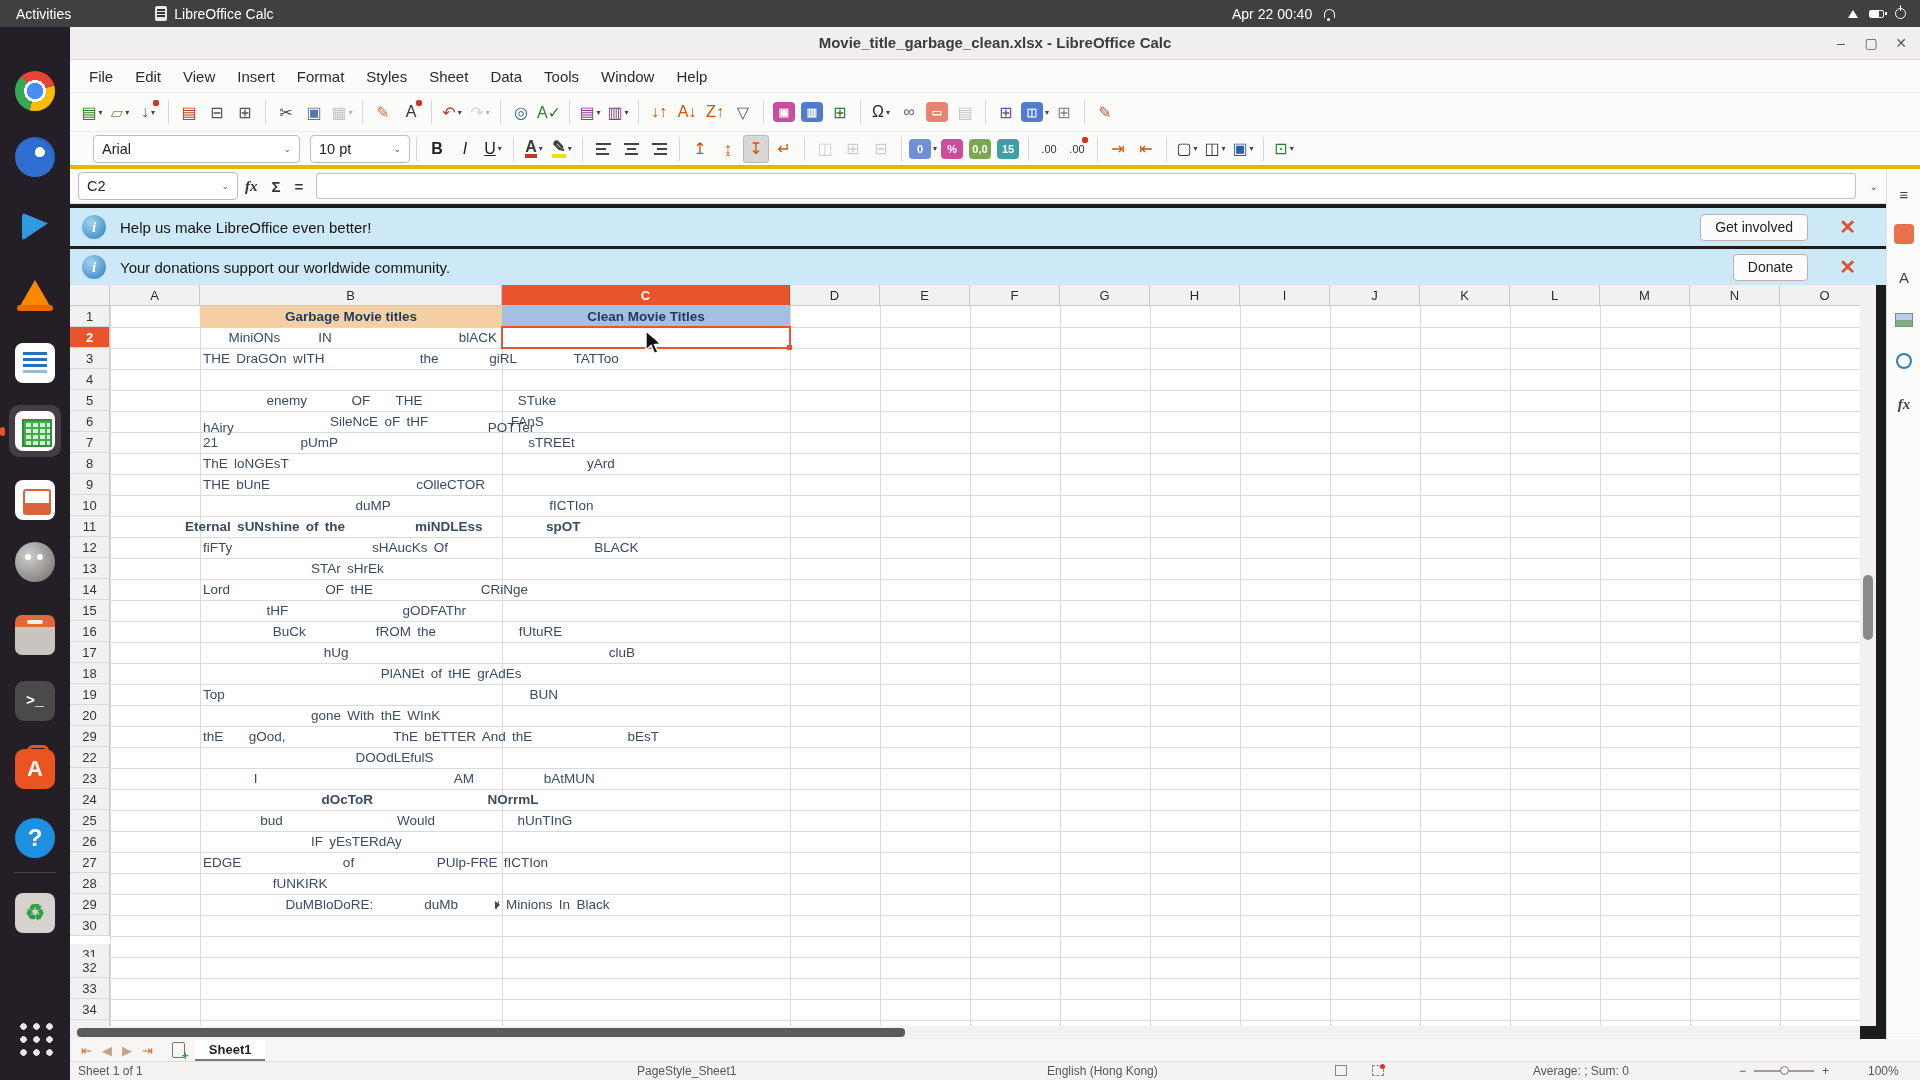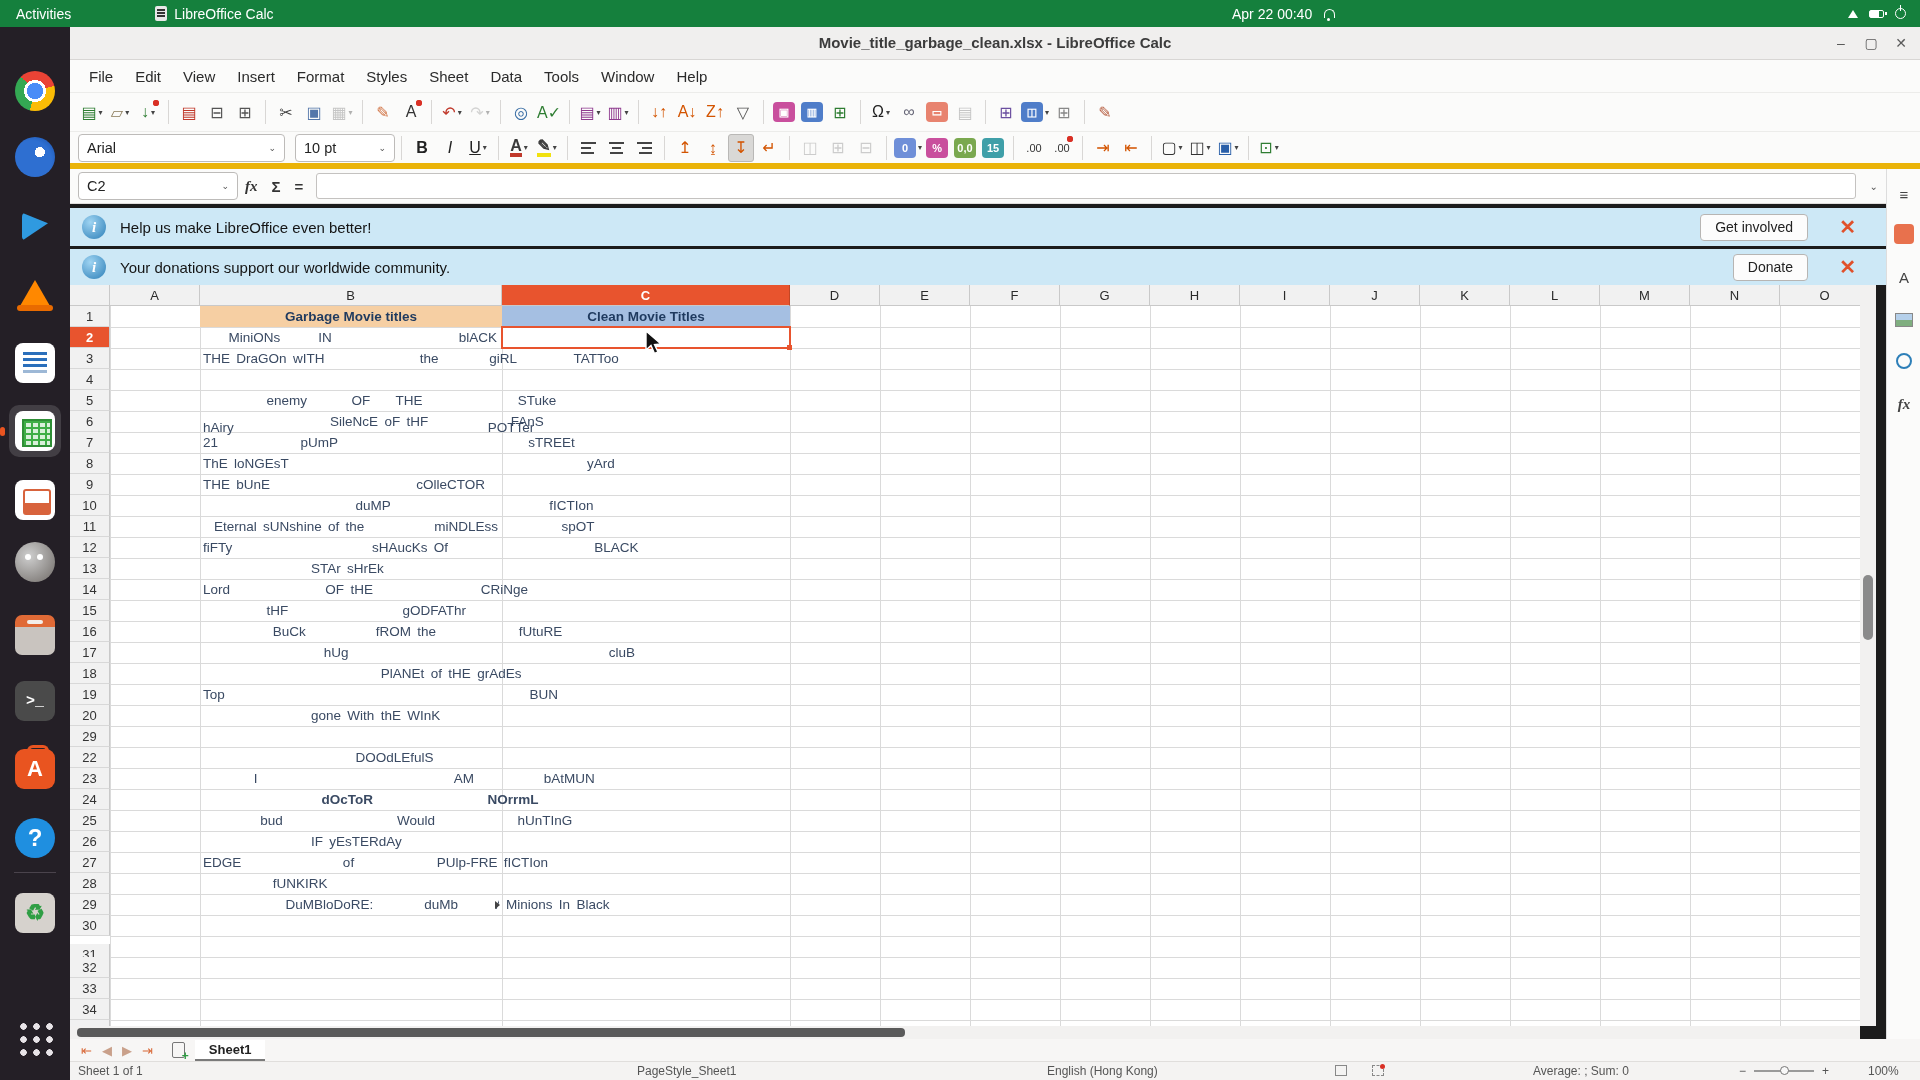--- a/index.html
+++ b/index.html
@@ -1,20 +1,20 @@
 <!DOCTYPE html>
 <html style="--accent: #e8542e; --garbage-header-bg: #f6cfa3; --clean-header-bg: #a5bfe2; --notif-bg: #cde8f6; --dock-bg: #241f26; --topbar-bg: #161616;"><head>
 <meta charset="utf-8">
 <style>
   * { margin:0; padding:0; box-sizing:border-box; }
   html,body { width:1920px; height:1080px; overflow:hidden; font-family:"Liberation Sans",sans-serif; background:#1c1c1c; }
   #stage { position:relative; width:1920px; height:1080px; }
 
   
-  #sysbar { position:absolute; left:0; top:0; width:1920px; height:27px; background:#15803d; color:#fff; font-size:14px; display:flex; align-items:center; }
+  #sysbar { position:absolute; left:0; top:0; width:1920px; height:27px; background:#404040; color:#fff; font-size:14px; display:flex; align-items:center; }
   #sysbar .act { margin-left:16px; }
   #sysbar .appname { margin-left:84px; display:flex; align-items:center; gap:7px; }
   .mini-doc { display:inline-block; width:12px; height:15px; background:#e8e8e8; border-radius:2px; position:relative; }
   .mini-doc::after { content:""; position:absolute; left:2px; top:3px; width:8px; height:1.5px; background:#333; box-shadow:0 3px 0 #333,0 6px 0 #333; }
   #clockwrap { position:absolute; left:1232px; top:0; height:27px; display:flex; align-items:center; gap:12px; }
   .bell { display:inline-block; width:11px; height:9px; border:1.5px solid #fff; border-bottom:none; border-radius:6px 6px 0 0; position:relative; }
   .bell::after { content:""; position:absolute; left:2px; bottom:-3px; width:3px; height:3px; background:#fff; border-radius:50%; }
   #tray { position:absolute; right:14px; top:0; height:27px; display:flex; align-items:center; gap:11px; }
   .tri { width:0; height:0; border-left:5px solid transparent; border-right:5px solid transparent; border-bottom:8px solid #fff; }
   .batt { width:15px; height:8px; border:1.5px solid #fff; border-radius:2px; position:relative; background:linear-gradient(90deg,#fff 0 9px,transparent 9px); }
@@ -54,21 +54,21 @@
   
   #titlebar { position:absolute; left:70px; top:27px; width:1850px; height:33px; background:#f0efee; border-bottom:1px solid #d8d6d4; }
   #titlebar .t { position:absolute; left:0; right:0; top:7px; text-align:center; font-weight:bold; font-size:15px; color:#3c3c3c; }
   .winbtn { position:absolute; top:6px; width:22px; height:22px; border-radius:50%; color:#5a5a5a; font-size:14px; text-align:center; line-height:21px; }
 
   #menubar { position:absolute; left:70px; top:60px; width:1850px; height:32px; background:#fbfbfa; display:flex; align-items:center; font-size:15px; color:#2b2b2b; padding-left:8px; }
   .menu-item { padding:4px 11px; border-radius:3px; }
 
   .tb { position:absolute; left:70px; background:#fbfbfa; border-top:1px solid #ececea; display:flex; align-items:center; }
   #toolbar1 { top:92px; width:1850px; height:39px; padding-left:8px; }
-  #toolbar2 { top:131px; width:1850px; height:38px; padding-left:8px; border-bottom:6px solid #eab308; }
+  #toolbar2 { top:131px; width:1850px; height:38px; padding-left:23px; border-bottom:4px solid #eab308; }
   .tbtn { display:flex; align-items:center; justify-content:center; min-width:26px; height:28px; border-radius:3px; margin:0 1px; font-size:16px; color:#3a3a3a; position:relative; }
   .tbtn.dis { opacity:.4; }
   .tbtn.active { background:#d9d8d6; border:1px solid #b9b8b6; }
   .dd { font-size:8px; color:#444; margin-left:2px; }
   .tsep { width:1px; height:24px; background:#d9d7d5; margin:0 6px; }
   .dot-red::after { content:""; position:absolute; right:2px; top:2px; width:6px; height:6px; border-radius:50%; background:#d93025; }
   .blockic { width:22px; height:20px; border-radius:4px; color:#fff; font-size:11px; font-weight:bold; display:flex; align-items:center; justify-content:center; }
   .combo { height:28px; border:1px solid #bdbbb9; border-radius:4px; background:#fff; display:flex; align-items:center; font-size:14.5px; color:#222; padding:0 8px; justify-content:space-between; }
   .carets { font-size:9px; color:#555; margin-left:10px; }
   .bars { width:15px; height:12px; }
@@ -592,30 +592,31 @@
       <div class="hcell" style="left: 432px; width: 288px; top: 21px; background: var(--clean-header-bg);">Clean Movie Titles</div>
       <div class="celltext" style="left: 133px; top: 42px; width: 584px;">    MiniONs      IN                    blACK</div>
       <div class="celltext" style="left: 133px; top: 63px; width: 584px;">THE DraGOn wITH               the        giRL         TATToo</div>
       <div class="celltext" style="left: 133px; top: 84px; width: 584px; margin-top: 48px;">hAiry                                        POTTer</div>
       <div class="celltext" style="left: 133px; top: 105px; width: 584px;">          enemy       OF    THE               STuke</div>
       <div class="celltext" style="left: 133px; top: 126px; width: 584px;">                    SileNcE oF tHF             FAnS</div>
       <div class="celltext" style="left: 133px; top: 147px; width: 584px;">21             pUmP                              sTREEt</div>
       <div class="celltext" style="left: 133px; top: 168px; width: 584px;">ThE loNGEsT                                               yArd</div>
       <div class="celltext" style="left: 133px; top: 189px; width: 584px;">THE bUnE                       cOlleCTOR</div>
       <div class="celltext" style="left: 133px; top: 210px; width: 584px;">                        duMP                         fICTIon</div>
-      <div class="celltext" style="left: 144px; top: 231px; width: 584px;">Eternal sUNshine of the           miNDLEss          spOT</div>
+      <div class="celltext" style="left: 115px; top: 231px; width: 584px; font-weight: bold;">Eternal sUNshine of the           miNDLEss          spOT</div>
       <div class="celltext" style="left: 133px; top: 252px; width: 584px;">fiFTy                      sHAucKs Of                       BLACK</div>
       <div class="celltext" style="left: 133px; top: 273px; width: 584px;">                 STAr sHrEk</div>
       <div class="celltext" style="left: 133px; top: 294px; width: 584px;">Lord               OF tHE                 CRiNge</div>
       <div class="celltext" style="left: 133px; top: 315px; width: 584px;">          tHF                  gODFAThr</div>
       <div class="celltext" style="left: 133px; top: 336px; width: 584px;">           BuCk           fROM the             fUtuRE</div>
       <div class="celltext" style="left: 133px; top: 357px; width: 584px;">                   hUg                                         cluB</div>
       <div class="celltext" style="left: 133px; top: 378px; width: 584px;">                            PlANEt of tHE grAdEs</div>
       <div class="celltext" style="left: 133px; top: 399px; width: 584px;">Top                                                BUN</div>
       <div class="celltext" style="left: 133px; top: 420px; width: 584px;">                 gone With thE WInK</div>
+      <div class="celltext" style="left: 133px; top: 441px; width: 584px;">thE    gOod,                 ThE bETTER And thE               bEsT</div>
       <div class="celltext" style="left: 133px; top: 462px; width: 584px;">                        DOOdLEfulS</div>
       <div class="celltext" style="left: 133px; top: 483px; width: 584px;">        I                               AM           bAtMUN</div>
       <div class="celltext" style="left: 150px; top: 504px; width: 584px; font-weight: bold;">                dOcToR                  NOrrmL</div>
       <div class="celltext" style="left: 133px; top: 525px; width: 584px;">         bud                  Would             hUnTInG</div>
       <div class="celltext" style="left: 133px; top: 546px; width: 584px;">                 IF yEsTERdAy</div>
       <div class="celltext" style="left: 133px; top: 567px; width: 584px;">EDGE                of             PUlp-FRE fICTIon</div>
       <div class="celltext" style="left: 133px; top: 588px; width: 584px;">           fUNKIRK</div>
       <div class="celltext" style="left: 133px; top: 609px; width: 296px;">             DuMBloDoRE:        duMb      And</div>
       <div class="clipmark" style="left: 425px; top: 616px;"></div>
       <div class="celltext" style="left: 436px; top: 609px; width: 282px;">Minions In Black</div>

